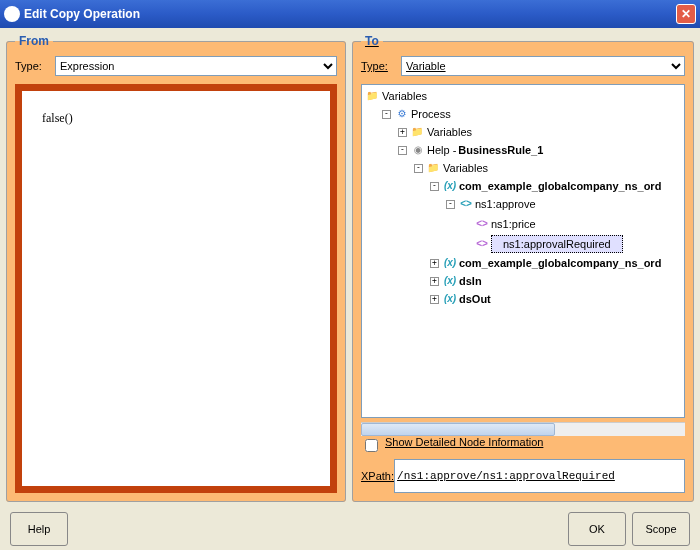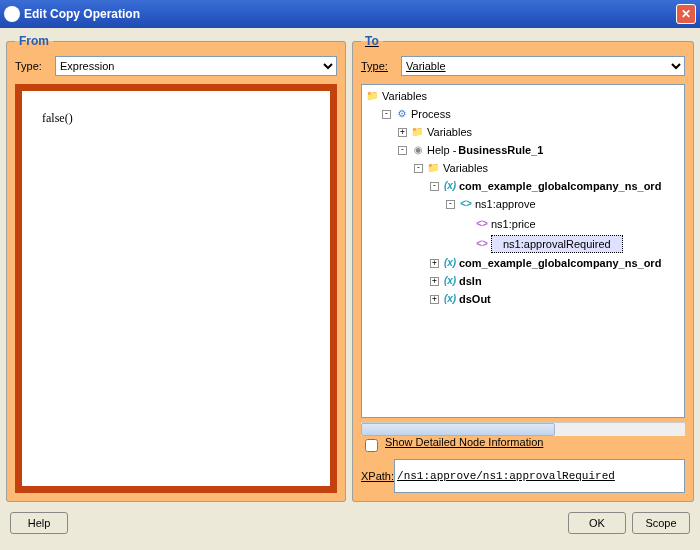--- a/index.html
+++ b/index.html
@@ -147,21 +147,21 @@
     border-radius: 2px;
   }
   .footer {
     display: flex;
     padding: 4px 10px 8px 10px;
     align-items: center;
   }
   .footer .spacer-flex { flex: 1; }
   button {
     font-family: inherit; font-size: 11px;
-    min-width: 58px; height: 22px;
+    min-width: 58px; height: 34px;
     background: #ece9d8;
     border: 1px solid #888;
     border-radius: 3px;
     cursor: pointer;
   }
 </style>
 </head>
 <body>
 
 <div class="titlebar">

